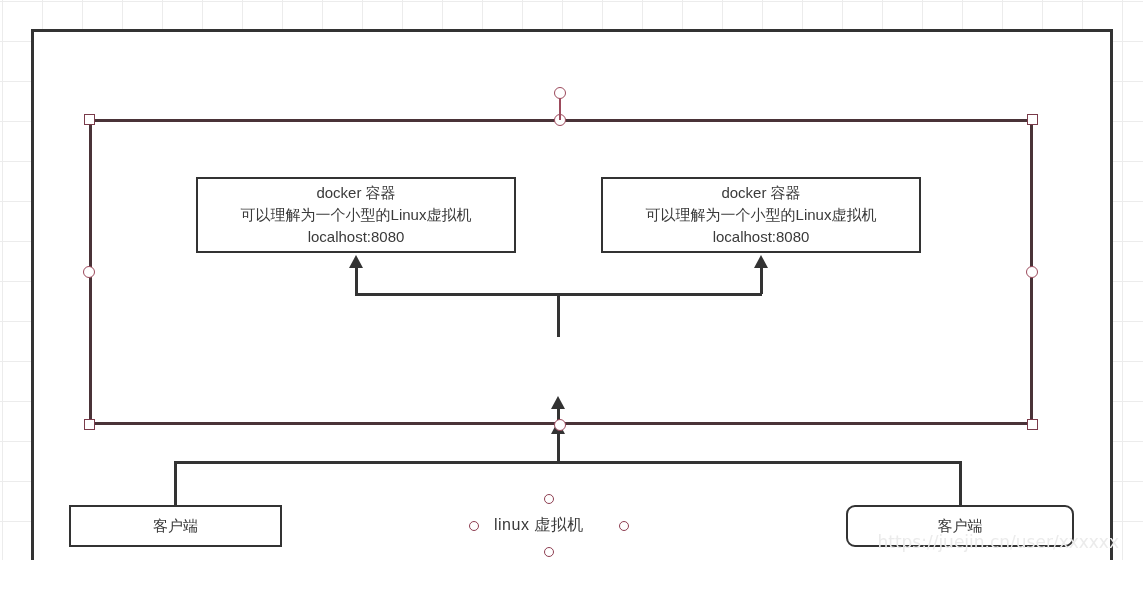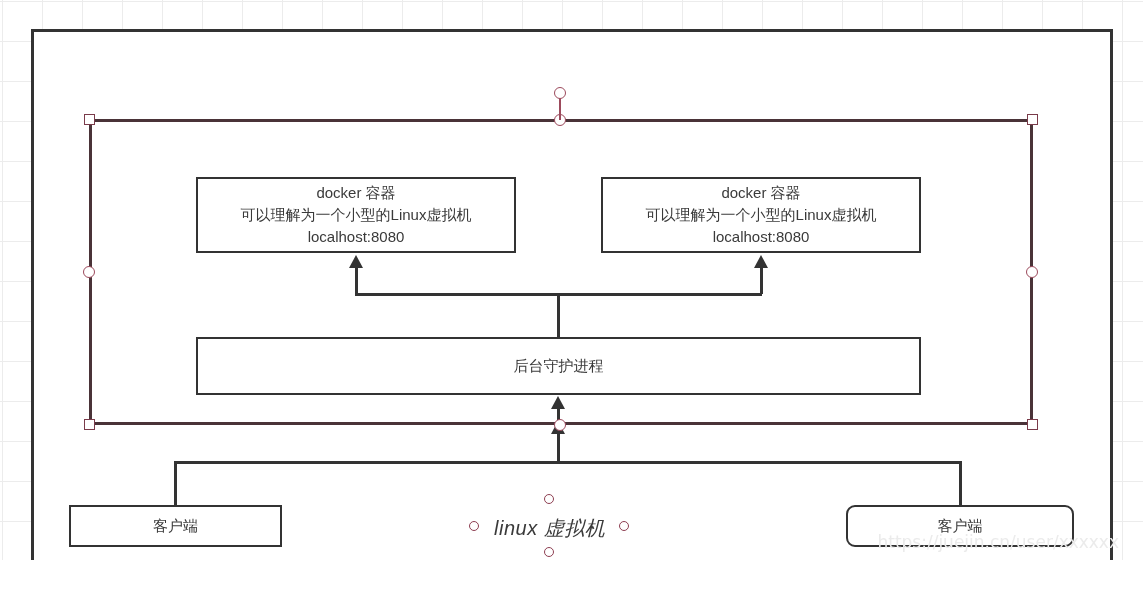--- a/index.html
+++ b/index.html
@@ -124,25 +124,24 @@
     position: absolute;
     width: 1.6px;
     background: #9c4a5c;
   }
 
   
   .vm-label {
     position: absolute;
     left: 494px;
     top: 515px;
-    font-size: 20px;
+    font-size: 16px;
     color: #3a3a3a;
     white-space: nowrap;
     letter-spacing: 0.5px;
-    font-style: italic;
   }
 
   
   .wm-main {
     position: absolute;
     right: 18px;
     bottom: 26px;
     font-size: 19px;
     color: #b9b9b9;
     white-space: nowrap;
@@ -193,23 +192,20 @@
     <span class="line">可以理解为一个小型的Linux虚拟机</span>
     <span class="line">localhost:8080</span>
   </div>
 
   <div class="node container-b">
     <span class="line">docker 容器</span>
     <span class="line">可以理解为一个小型的Linux虚拟机</span>
     <span class="line">localhost:8080</span>
   </div>
 
-  <div class="node daemon">
-    <span class="line">后台守护进程</span>
-  </div>
 
   <div class="node client-left">
     <span class="line">客户端</span>
   </div>
 
   <div class="node client-right">
     <span class="line">客户端</span>
   </div>
 
   <div class="selected-frame"></div>

